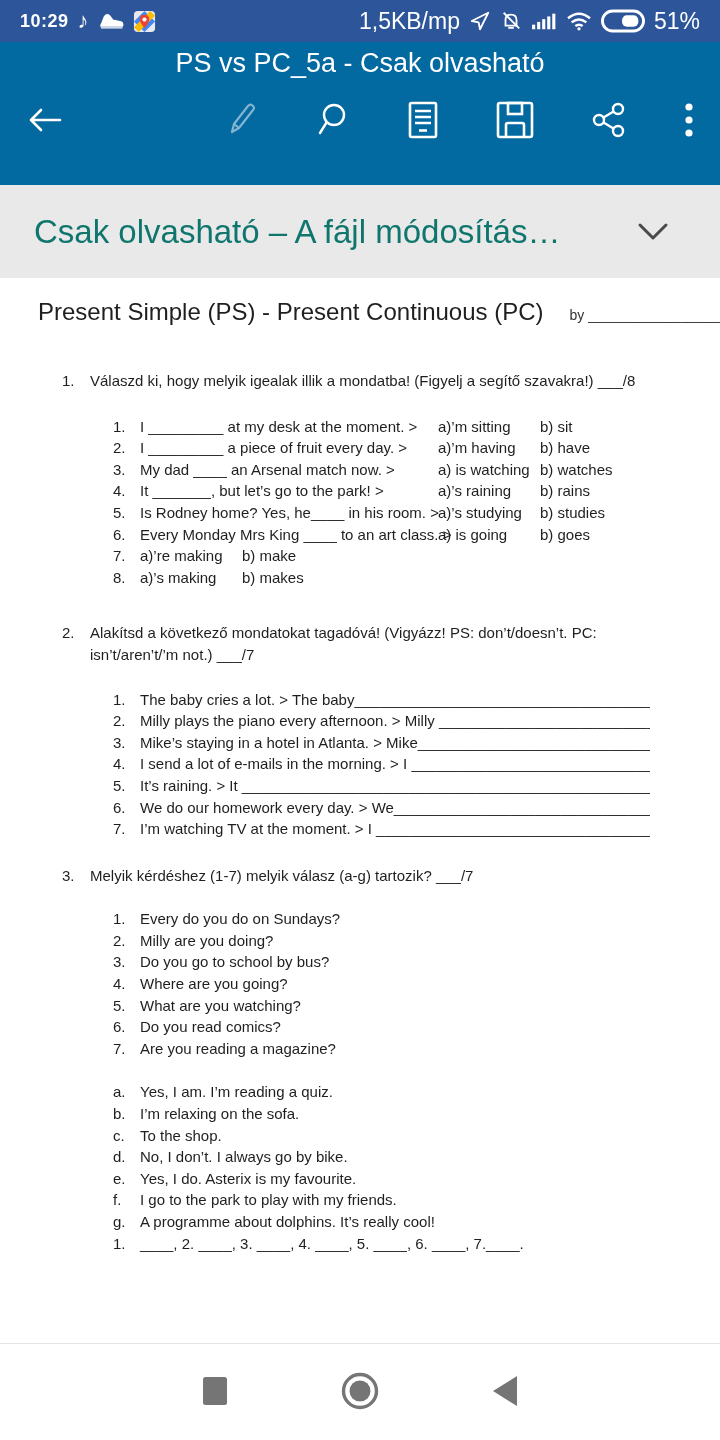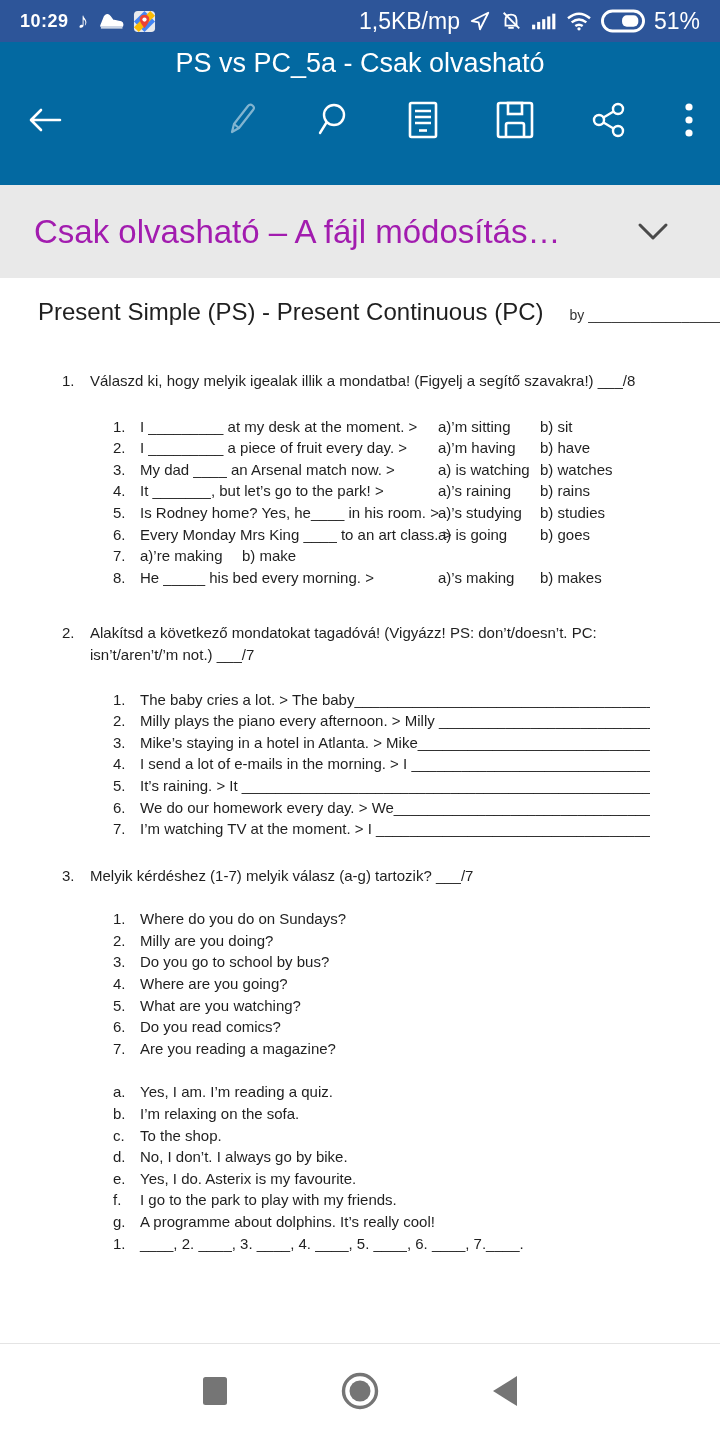--- a/index.html
+++ b/index.html
@@ -18,21 +18,21 @@
   
   .app-bar { background:#0369a1; height:143px; flex-shrink:0; padding-top:6px; }
   .app-title { color:#fff; font-size:27px; text-align:center; font-weight:400; }
   .toolbar { display:flex; align-items:center; padding:0 26px; margin-top:22px; }
   .tb-btn { background:none; border:none; cursor:pointer; display:flex; align-items:center; justify-content:center; padding:0; }
   .toolbar-group { margin-left:auto; display:flex; align-items:center; width:468px; justify-content:space-between; }
   .tb-disabled { opacity:.5; }
 
   
   .banner { height:93px; background:#e9e9e9; display:flex; align-items:center; padding:0 34px; cursor:pointer; }
-  .banner-text { color:#a21caf; font-size:33px; flex:1; white-space:nowrap; overflow:hidden; }
+  .banner-text { color:#0f766e; font-size:33px; flex:1; white-space:nowrap; overflow:hidden; }
   .banner-chevron { flex-shrink:0; margin-left:10px; margin-right:16px; display:flex; }
 
   
   .document { flex:1; background:#fff; color:#1f1f1f; font-size:15px; padding:20px 70px 0 38px; overflow:hidden; }
   .doc-heading-row { display:flex; align-items:baseline; }
   .doc-heading { font-size:24px; font-weight:500; white-space:nowrap; }
   .doc-byline { font-size:14px; color:#333; margin-left:26px; white-space:nowrap; overflow:hidden; width:195px; flex-shrink:0; }
 
   .ex-header { display:flex; margin-left:24px; line-height:21.6px; }
   .ex-num { width:28px; flex-shrink:0; }
@@ -246,21 +246,20 @@
           <span class="ia">a) is going</span>
           <span class="ib">b) goes</span>
         </div>
       <div class="row">
           <span class="inum">7.</span>
           <span class="ia">a)’re making</span>
           <span class="ib">b) make</span>
         </div>
       <div class="row">
           <span class="inum">8.</span>
-          <span class="isent">He _____ his bed every morning. &gt;</span>
           <span class="ia">a)’s making</span>
           <span class="ib">b) makes</span>
         </div>
     </div>
 
     <div class="ex-header mt-ex2">
       <span class="ex-num">2.</span>
       <span class="ex-text">Alakítsd a következő mondatokat tagadóvá! (Vigyázz! PS: don’t/doesn’t. PC: isn’t/aren’t/’m not.) ___/7</span>
     </div>
     <div class="items2">
@@ -294,21 +293,21 @@
         </div>
     </div>
 
     <div class="ex-header mt-ex3">
       <span class="ex-num">3.</span>
       <span class="ex-text">Melyik kérdéshez (1-7) melyik válasz (a-g) tartozik? ___/7</span>
     </div>
     <div class="items3">
       <div class="row">
           <span class="inum">1.</span>
-          <span class="isent">Where do you do on Sundays?</span>
+          <span class="isent">Every do you do on Sundays?</span>
         </div>
       <div class="row">
           <span class="inum">2.</span>
           <span class="isent">Milly are you doing?</span>
         </div>
       <div class="row">
           <span class="inum">3.</span>
           <span class="isent">Do you go to school by bus?</span>
         </div>
       <div class="row">

